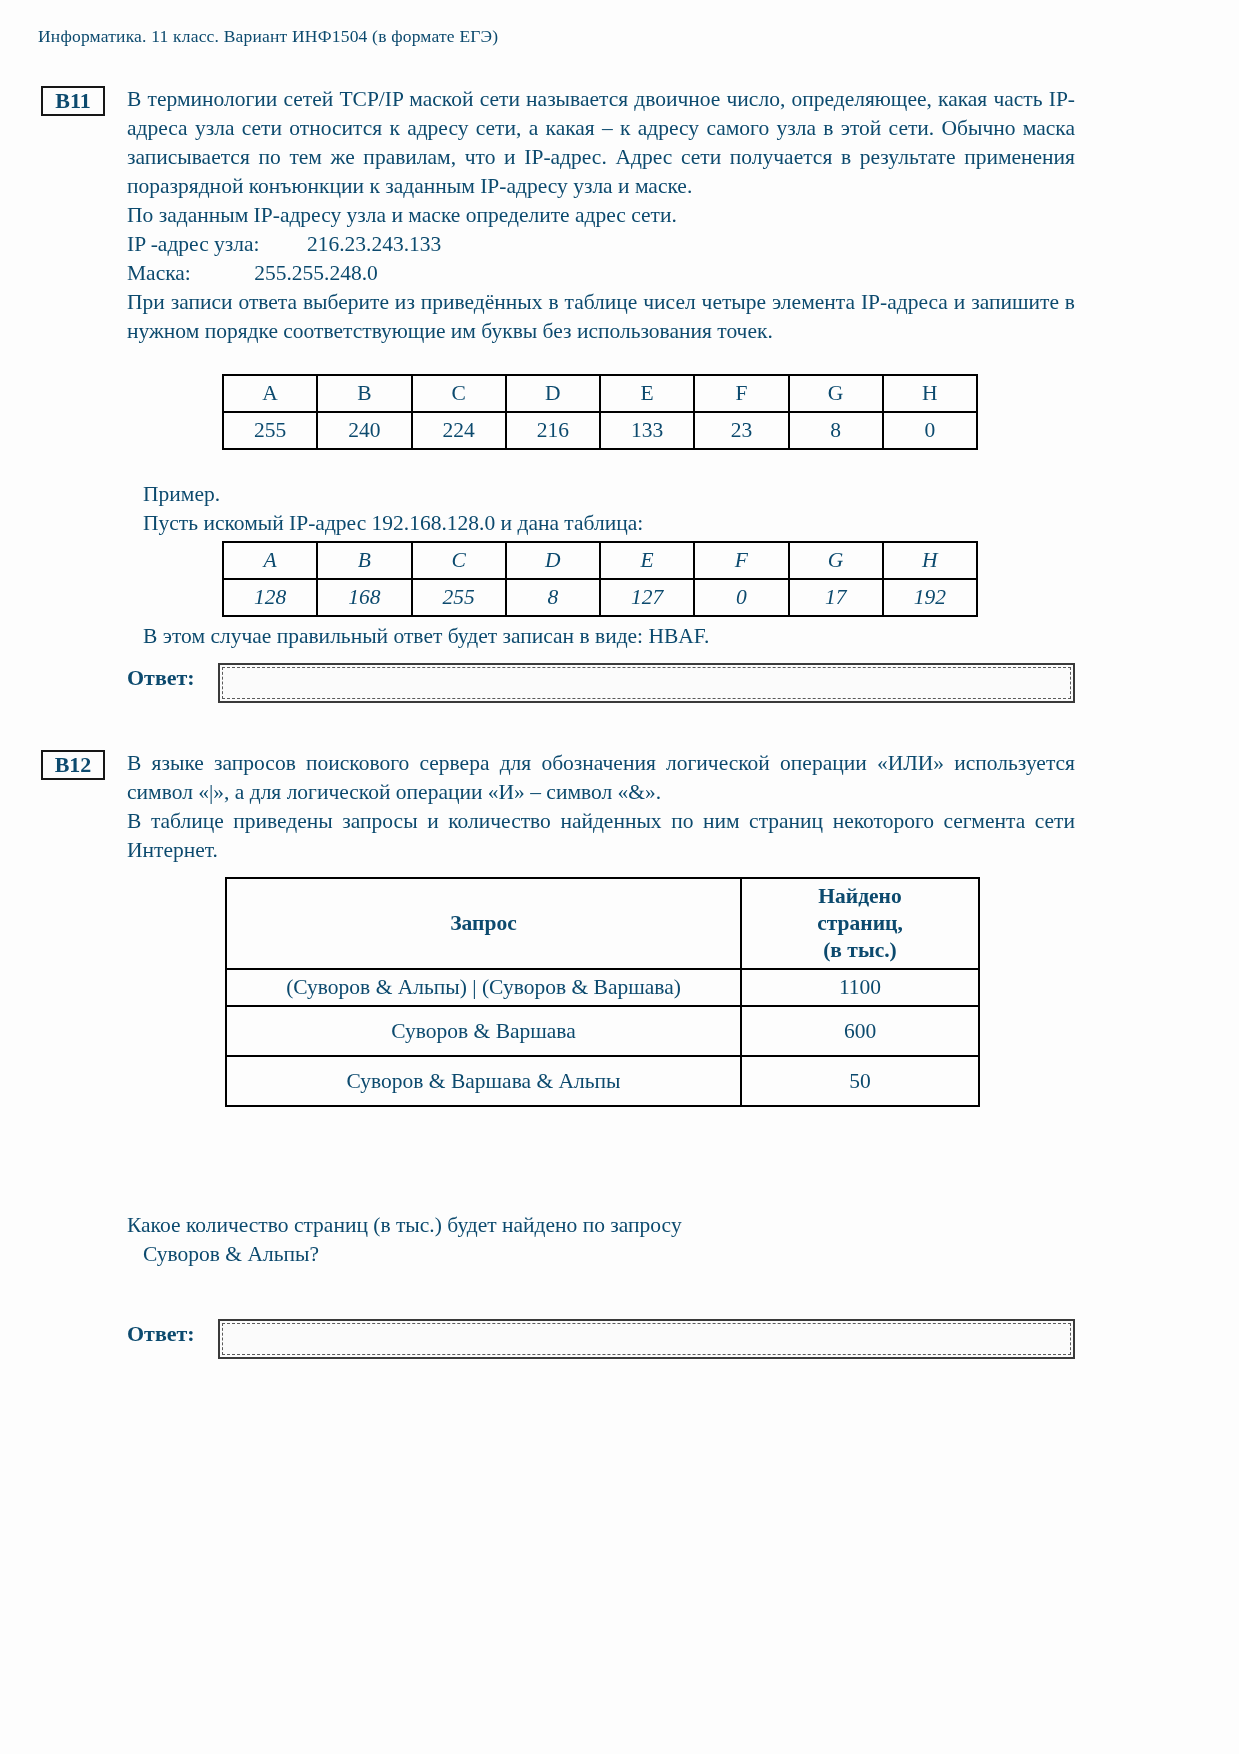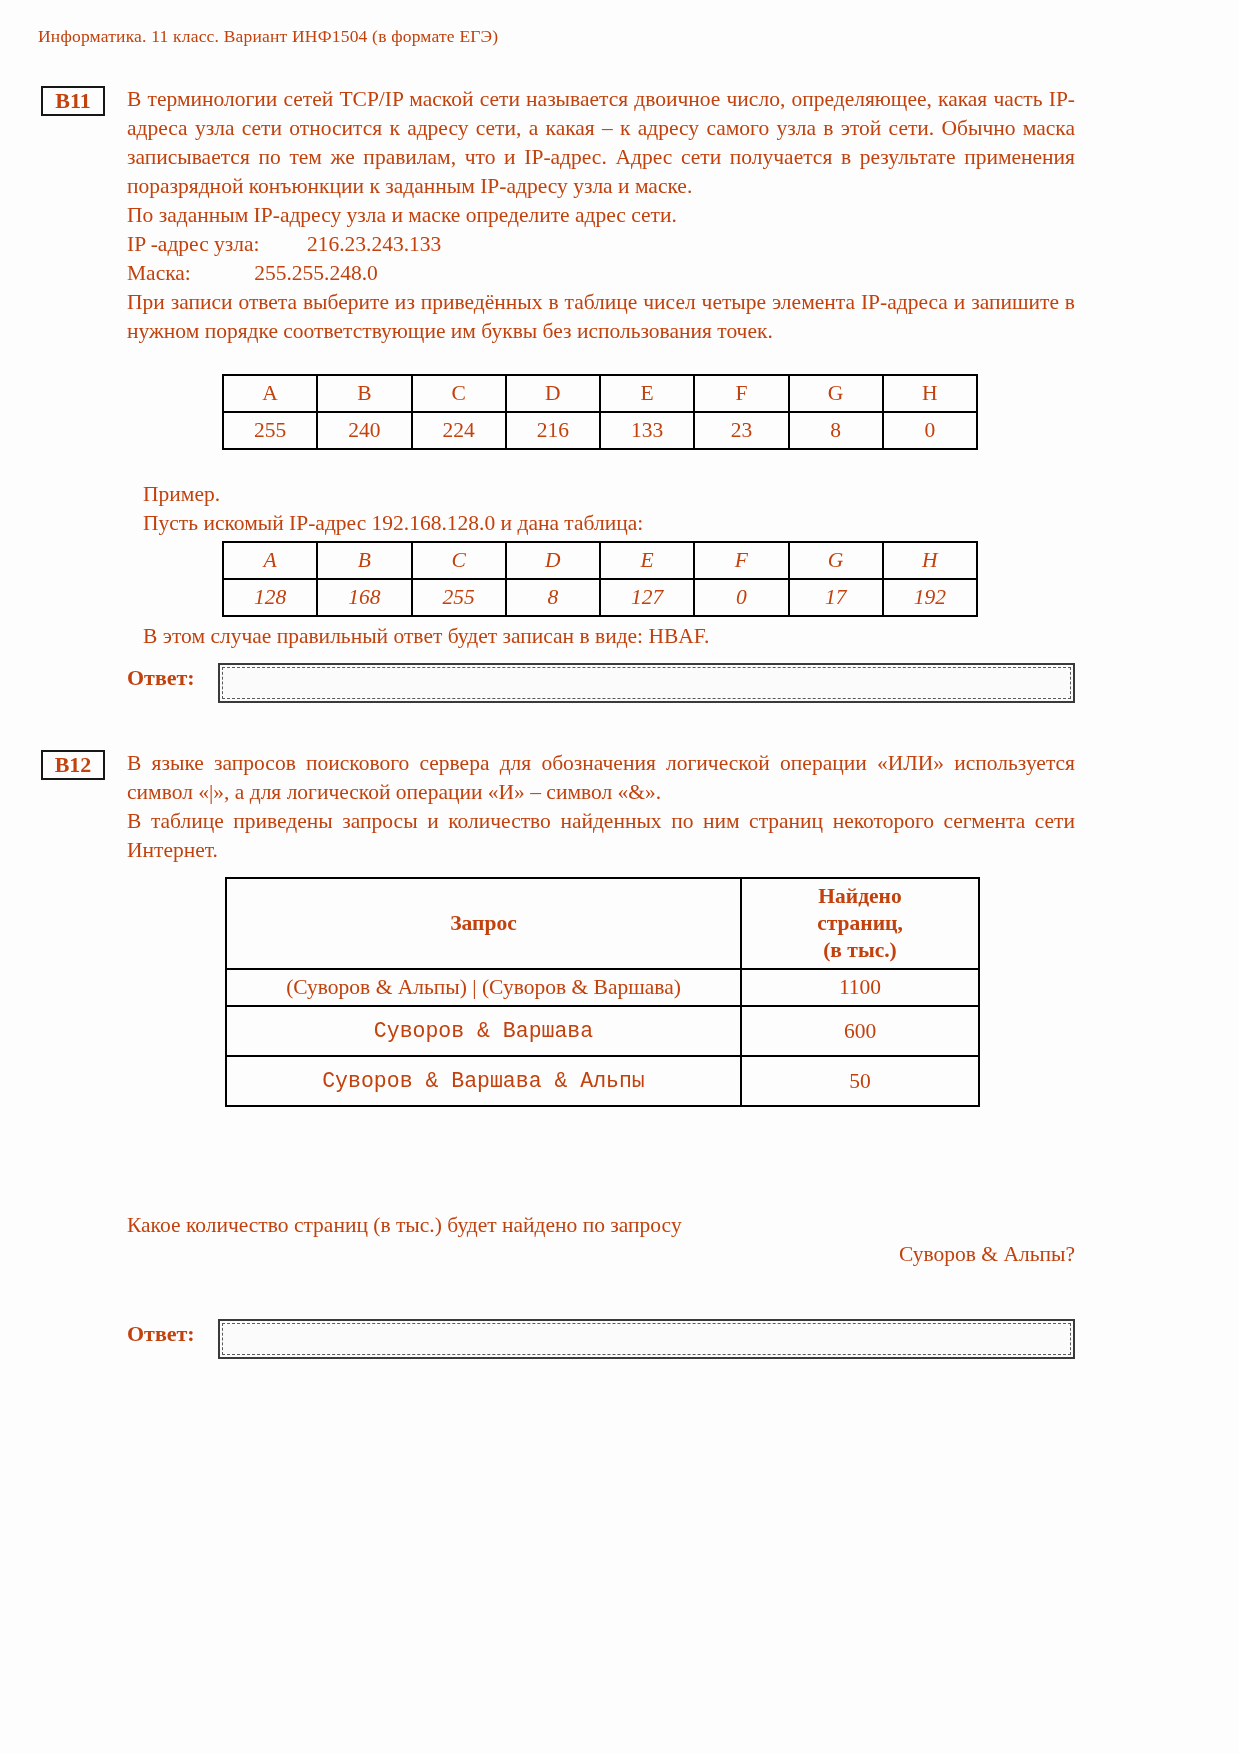--- a/index.html
+++ b/index.html
@@ -2,21 +2,21 @@
 <html lang="ru"><head>
 <meta charset="utf-8">
 <style>
   html,body{margin:0;padding:0;background:#e8e8e8;}
   .page{
     position:relative;
     width:1239px;height:1754px;
     margin:0 auto;
     background:#fdfdfd;
     font-family:"Liberation Serif","DejaVu Serif",serif;
-    color:#c2410c;
+    color:#0c4a6e;
     box-sizing:border-box;
     padding-top:26px;
     overflow:hidden;
   }
   .doc-header{
     margin-left:38px;
     font-size:17.5px;
     letter-spacing:.2px;
   }
   .task{
@@ -36,21 +36,21 @@
     box-shadow:0 0 0 1px #fdfdfd inset;
     text-align:center;
     font-weight:bold;
     font-size:22px;
     line-height:26px;
     background:#fdfdfd;
   }
   p{margin:0;}
   .just{text-align:justify;}
   .em{margin-left:16px;}
-  .center{text-align:right;}
+  .center{text-align:left;}
   .kv-label{margin-right:42px;}
   .kv-label-mask{margin-right:58px;}
 
   table.grid-table{
     border-collapse:collapse;
     margin-left:95px;
     width:756px;
     table-layout:fixed;
   }
   table.grid-table td,table.grid-table th{
@@ -103,21 +103,21 @@
     text-align:center;
     font-size:21.5px;
     line-height:27px;
     padding:4px 6px;
   }
   table.query-table col.c-query{width:515px;}
   table.query-table col.c-count{width:238px;}
   th.found-head{white-space:pre-line;font-weight:bold;padding:6px 4px;}
   th.query-head{font-weight:bold;}
   td.q-wide{padding:6px 48px;border-radius:6px;}
-  td.q-line{height:40px;font-family:Liberation Mono, monospace;}
+  td.q-line{height:40px;}
 
   .b12-question{margin-top:104px;}
   .b12-note{margin-top:0;}
   .answer-row-2{margin-top:50px;}
 </style>
 </head>
 <body>
 
 <div class="page">
 

